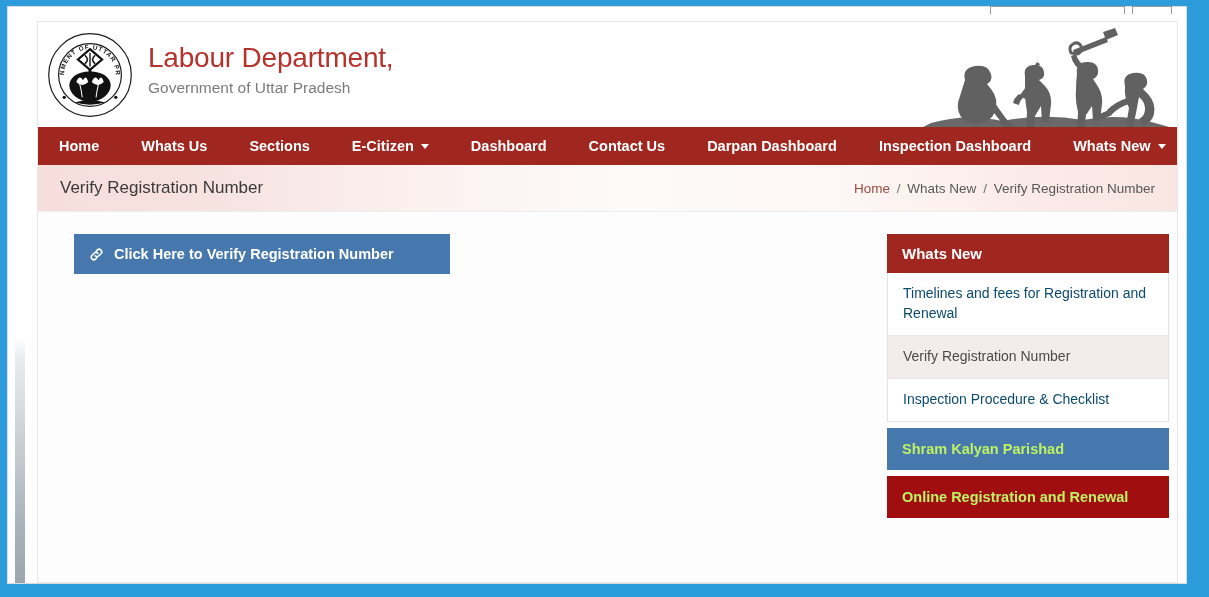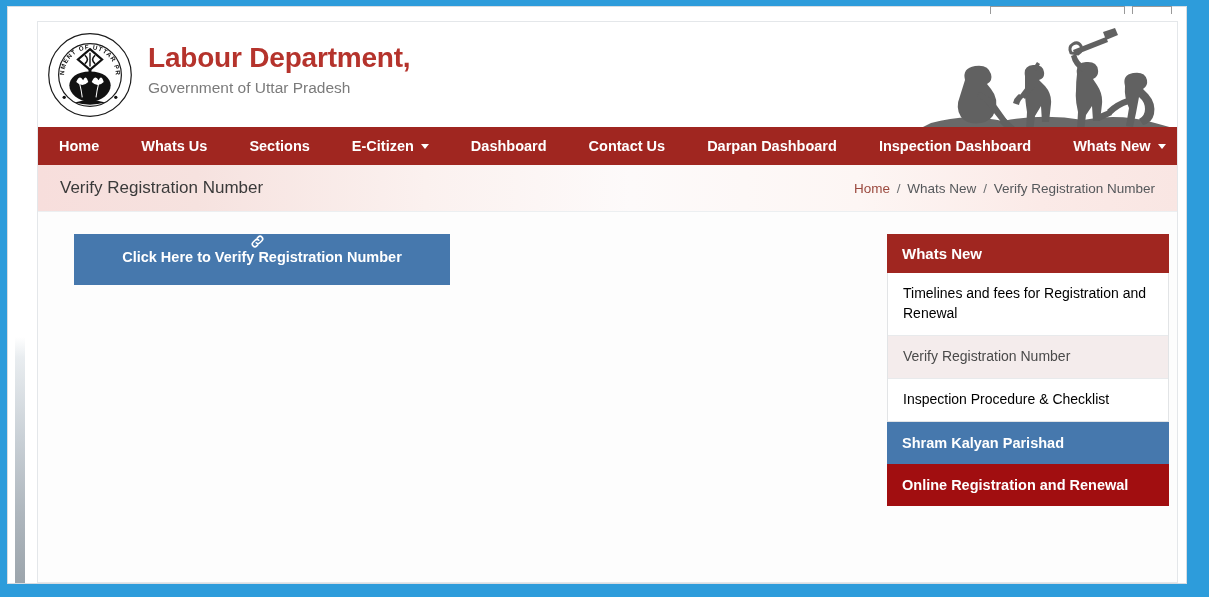--- a/index.html
+++ b/index.html
@@ -86,21 +86,21 @@
     height: 86px;
   }
 
   .brand {
     position: absolute;
     left: 110px;
     top: 20px;
   }
   .brand-title {
     font-size: 28px;
-    font-weight: bold;
+    font-weight: normal;
     color: #b5332c;
     letter-spacing: -0.2px;
     line-height: 1.15;
   }
   .brand-sub {
     font-size: 15.5px;
     color: #7b7b7b;
     margin-top: 5px;
     line-height: 1.2;
   }
@@ -180,31 +180,30 @@
 
   .main-col {
     width: 830px;
     padding-left: 14px;
   }
 
   .verify-btn {
     display: flex;
     align-items: center;
     width: 376px;
-    height: 51px;
+    height: 40px;
     background: #4678ad;
     color: #ffffff;
     font-size: 14.5px;
     font-weight: bold;
     padding: 0 15px;
     cursor: pointer;
     border: none;
     text-align: left;
     font-family: "Liberation Sans", sans-serif;
-    flex-direction: column;
   }
   .verify-btn .link-ico {
     margin-right: 10px;
     display: flex;
     align-items: center;
   }
 
   
   .sidebar {
     position: absolute;
@@ -222,36 +221,37 @@
   }
 
   .panel-list {
     border: 1px solid #e2e4e6;
     border-top: none;
     background: #ffffff;
   }
   .panel-item {
     padding: 11px 15px;
     font-size: 14px;
-    color: #000000;
+    color: #0c4a6e;
     line-height: 1.42;
     border-bottom: 1px solid #e8eaec;
     cursor: pointer;
   }
   .panel-item:last-child { border-bottom: none; }
   .panel-item.active {
     background: #f4ecec;
     color: #4a4a4a;
   }
 
   .panel-bar {
+    margin-top: 6px;
     padding: 13px 15px;
     font-size: 14.5px;
     font-weight: bold;
-    color: #ffffff;
+    color: #bef264;
     cursor: pointer;
   }
   .panel-bar.blue { background: #4678ad; }
   .panel-bar.red  { background: #a10e10; }
 </style>
 </head>
 <body>
 
 <div class="top-chrome">
   <div class="chrome-box search"></div>

